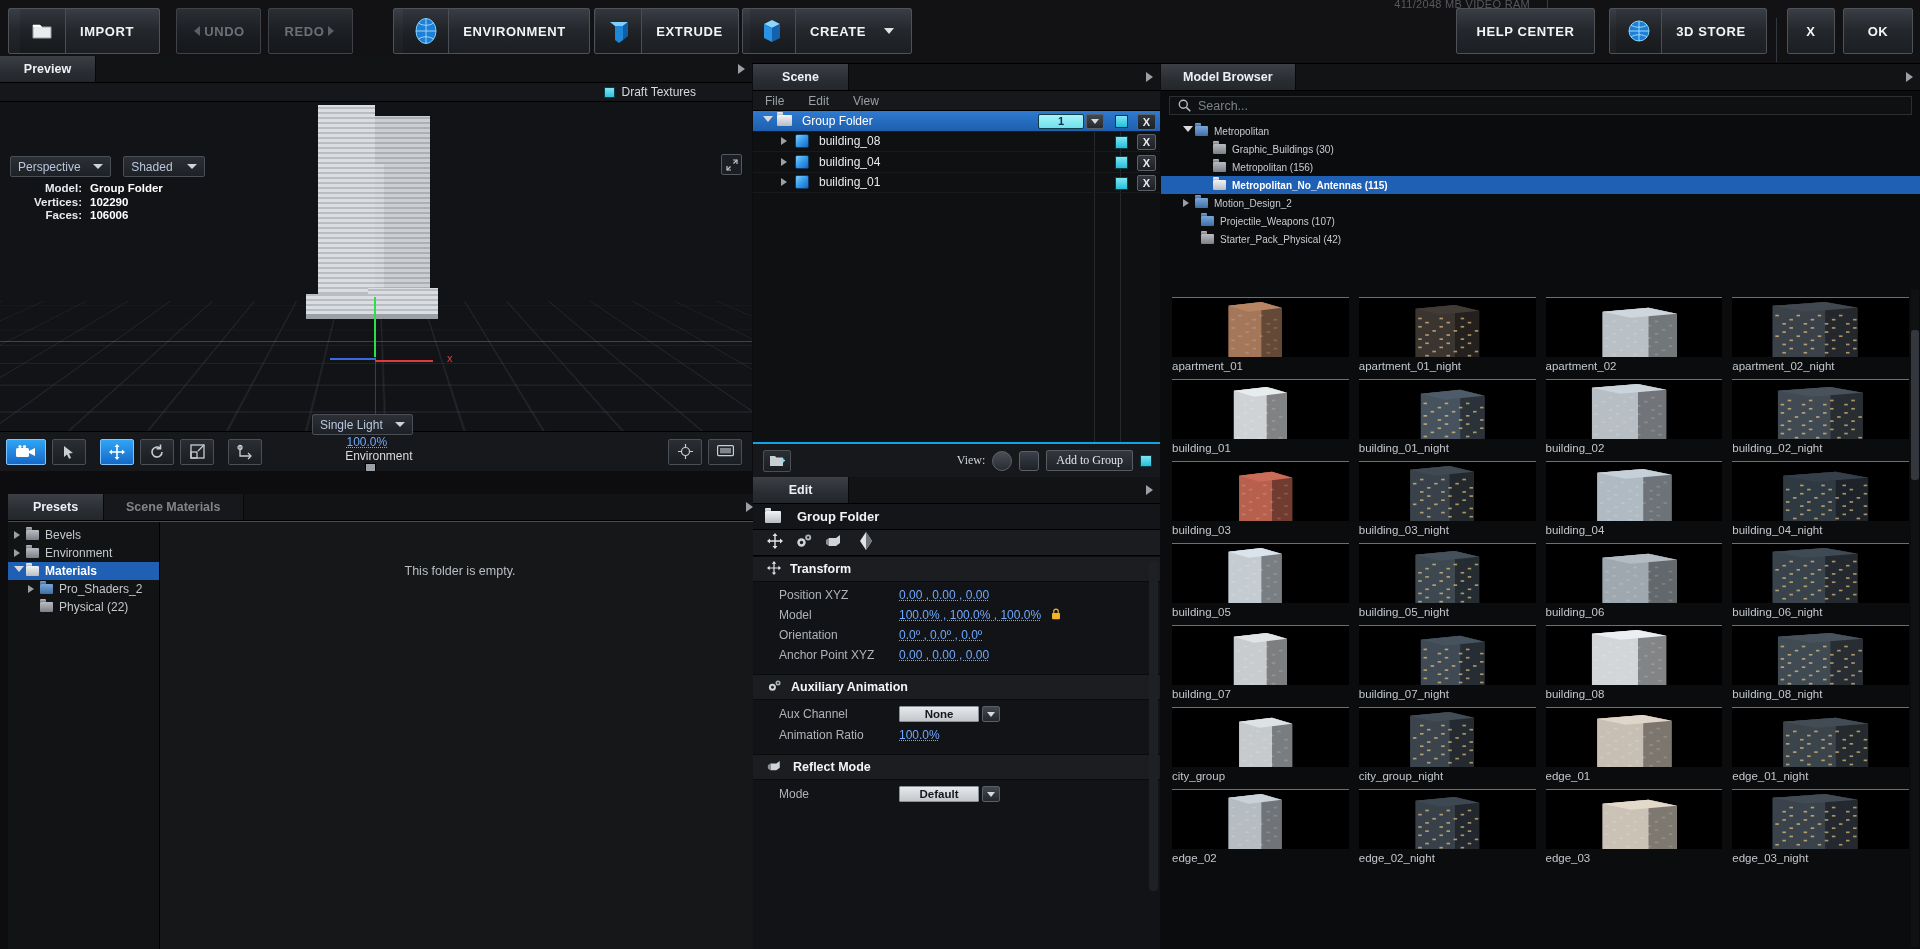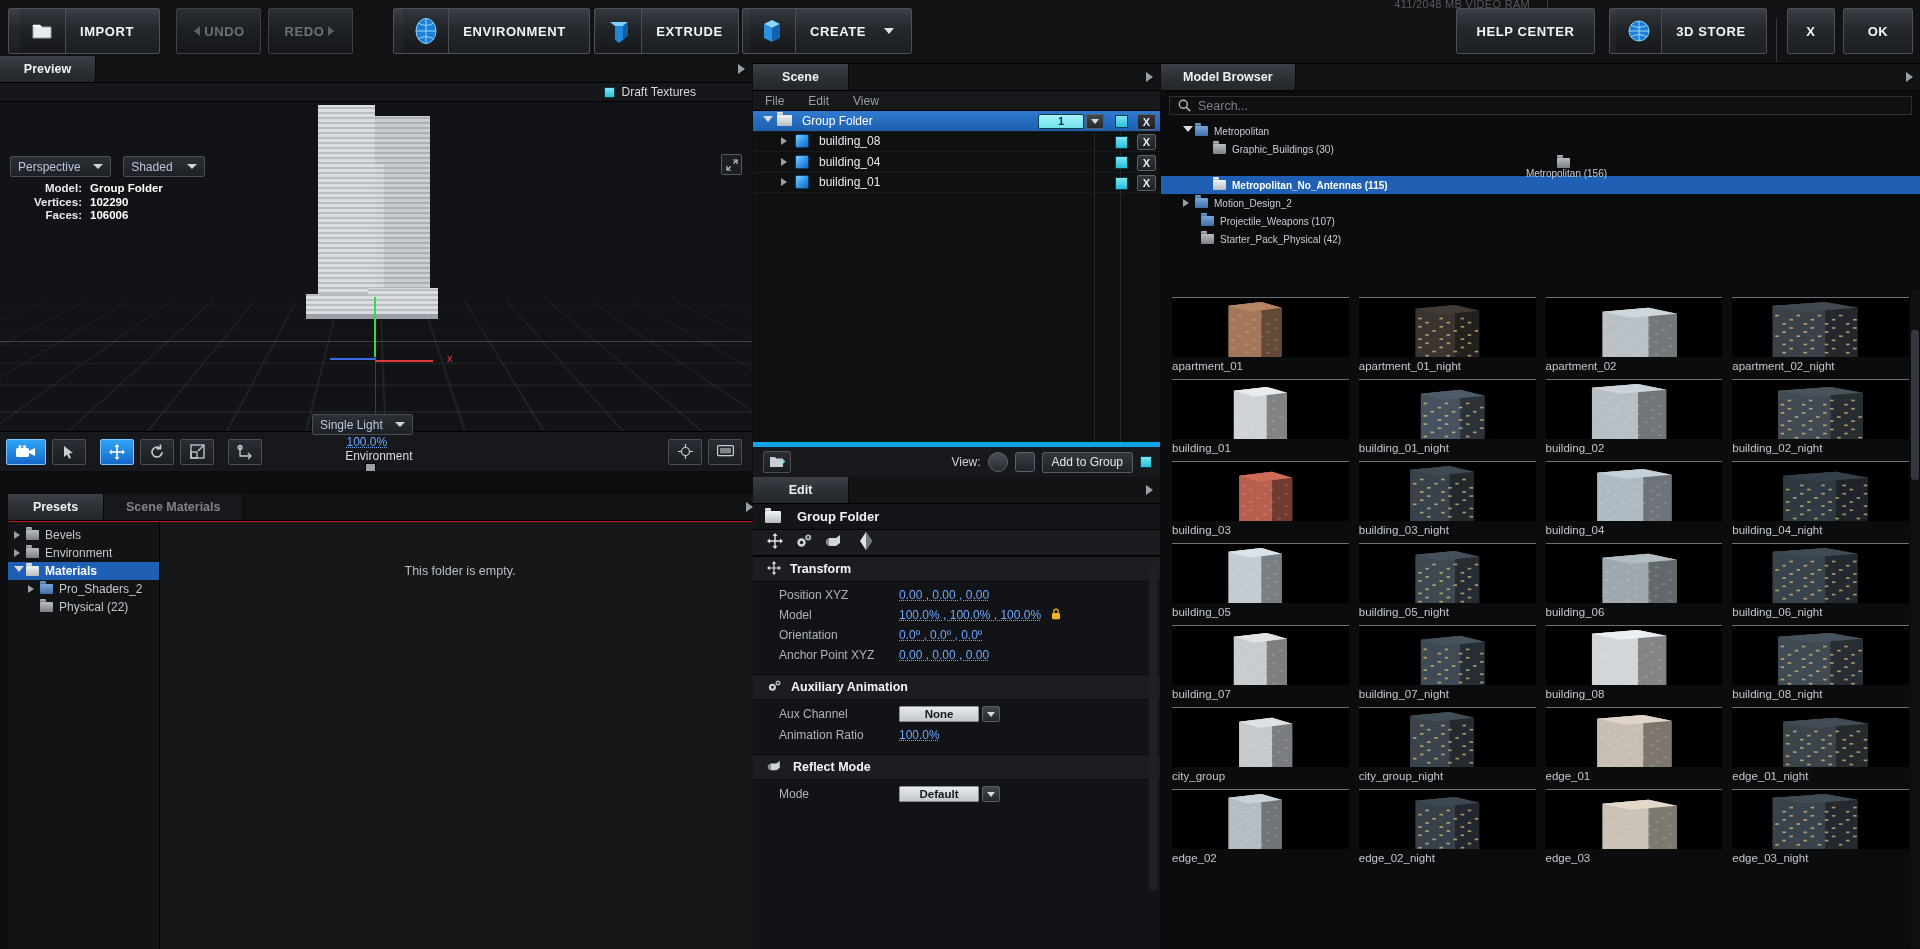--- a/index.html
+++ b/index.html
@@ -200,21 +200,21 @@
     background:linear-gradient(#7fe6f2,#23bfdb); border:1px solid #0b3b46;
   }
   .srow .xb{
     position:absolute; right:4px; top:2.5px; width:19px;height:16px;
     background:linear-gradient(#33373d,#1c1f23); border:1px solid #5d6169; border-radius:2px;
     color:#e9ecef; font-size:11px; font-weight:bold; display:flex;align-items:center;justify-content:center; cursor:pointer;
   }
   .col-sep{ position:absolute; top:0; bottom:0; width:1px; background:#26282c;}
   #scene-bottom{
     position:absolute; left:0; bottom:0; width:407px; height:35px;
-    background:#17181b; border-top:5px solid #0ea5e9; display:flex; align-items:center;
+    background:#17181b; border-top:2px solid #0ea5e9; display:flex; align-items:center;font-family:Liberation Serif, serif;
   }
   .sq-btn{
     width:28px;height:22px; margin-left:10px; border:1px solid #4b4f56; border-radius:2px;
     background:linear-gradient(#2b2e34,#1a1d21); display:flex;align-items:center;justify-content:center; cursor:pointer;
   }
   #scene-bottom .right{ margin-left:auto; display:flex; align-items:center; padding-right:8px; gap:7px;}
   .rnd{ width:20px;height:20px; border-radius:50%; background:linear-gradient(#4a4f56,#282c31); border:1px solid #5d6169;}
   .addgrp{
     height:21px; padding:0 9px; display:flex;align-items:center;
     background:linear-gradient(#34383e,#1f2327); border:1px solid #575c63; border-radius:2px;
@@ -774,21 +774,21 @@
       <span class="tri open">
           <i></i>
         </span>
       <span class="fldr blue"></span>
       <span>Metropolitan</span>
     </div>
     <div class="mrow" style="padding-left:52px;">
       <span class="fldr"></span>
       <span>Graphic_Buildings (30)</span>
     </div>
-    <div class="mrow" style="padding-left:52px;flex-direction:column;">
+    <div class="mrow" style="padding-left:52px;">
       <span class="fldr"></span>
       <span>Metropolitan (156)</span>
     </div>
     <div class="mrow sel" style="padding-left:52px;">
       <span class="fldr white"></span>
       <span>Metropolitan_No_Antennas (115)</span>
     </div>
     <div class="mrow" style="padding-left:22px;">
       <span class="tri">
           <i></i>

